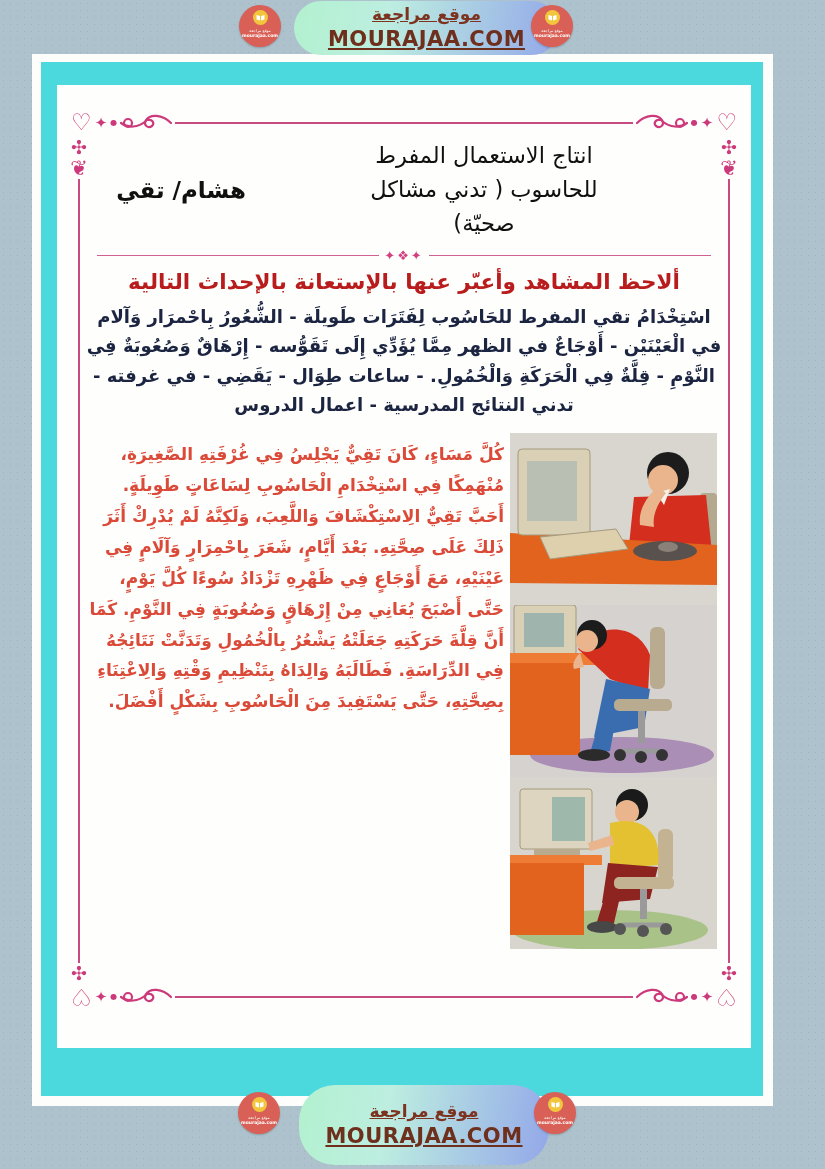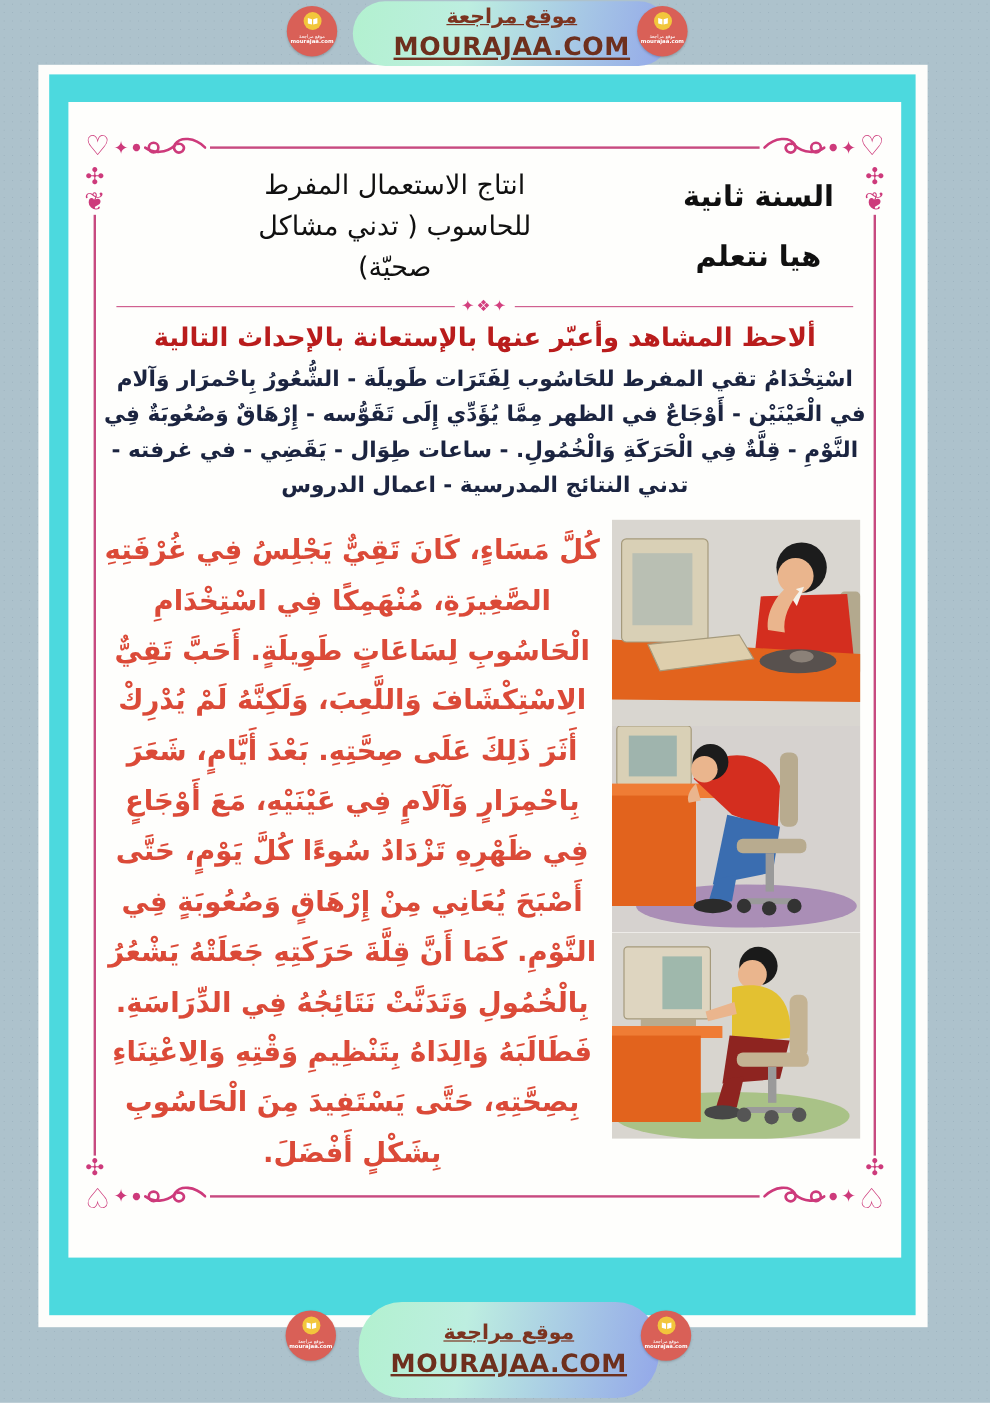--- a/index.html
+++ b/index.html
@@ -62,21 +62,21 @@
   .head-col-center{flex:1;font-size:22.5px;font-weight:normal;text-align:center;line-height:1.5;padding:0 8px;}
   .head-col-left{width:160px;font-size:23px;font-weight:bold;display:flex;align-items:center;justify-content:center;}
   .divider{display:flex;align-items:center;gap:5px;margin:2px 40px 6px 40px;}
   .divider .line{flex:1;border-top:1.8px solid #d髪;border-top:1.8px solid #d06090;}
   .divider .c{color:#d3407f;font-size:13px;letter-spacing:2px;}
   
   .blue-heading{direction:rtl;text-align:center;color:#b91c1c;font-weight:bold;font-size:21.5px;margin:4px 30px 8px 30px;}
   .vocab{direction:rtl;text-align:center;color:#1b2440;font-weight:bold;font-size:18px;line-height:1.62;margin:0 26px;}
   
   .main{display:flex;flex-direction:row;margin:14px 34px 0 26px;gap:6px;}
-  .story{flex:1;direction:rtl;text-align:center;color:#db4a38;font-weight:bold;font-size:23px;line-height:1.82;padding-top:6px;}
+  .story{flex:1;direction:rtl;text-align:right;color:#db4a38;font-weight:bold;font-size:17px;line-height:1.82;padding-top:6px;}
   .strip{width:207px;display:flex;flex-direction:column;}
   .panel{width:207px;height:172px;}
   .panel svg{display:block;}
 </style>
 </head>
 <body>
 
 <div class="banner top">
   <div class="pill">
     <span class="site-ar">موقع مراجعة</span>
@@ -163,29 +163,26 @@
             <path d="M26,9 C34,16 44,16 51,11"></path>
             <circle cx="44" cy="11" r="4"></circle>
           </g>
         </svg>
         <span class="dot">●</span>
         <span class="d">✦</span>
         <span class="h">♡</span>
       </div>
 
       <div class="head-row">
-        <div class="head-col-right">
-          <div>السنة ثانية</div>
-          <div>هيا نتعلم</div>
-        </div>
         <div class="head-col-center">
           <div>انتاج الاستعمال المفرط</div>
           <div>للحاسوب ( تدني مشاكل</div>
           <div>صحيّة)</div>
         </div>
+        <div class="head-col-left">هشام/ تقي</div>
       </div>
 
       <div class="divider">
         <div class="line"></div>
         <span class="c">✦❖✦</span>
         <div class="line"></div>
       </div>
 
       <div class="blue-heading">ألاحظ المشاهد وأعبّر عنها بالإستعانة بالإحداث التالية</div>
       <div class="vocab">اسْتِخْدَامُ تقي المفرط للحَاسُوب لِفَتَرَات طَويلَة - الشُّعُورُ بِاحْمرَار وَآلام في الْعَيْنَيْن - أَوْجَاعٌ في الظهر مِمَّا يُؤَدِّي إِلَى تَقَوُّسه - إِرْهَاقٌ وَصُعُوبَةٌ فِي النَّوْمِ - قِلَّةٌ فِي الْحَرَكَةِ وَالْخُمُولِ. - ساعات طِوَال - يَقَضِي - في غرفته - تدني النتائج المدرسية - اعمال الدروس</div>

